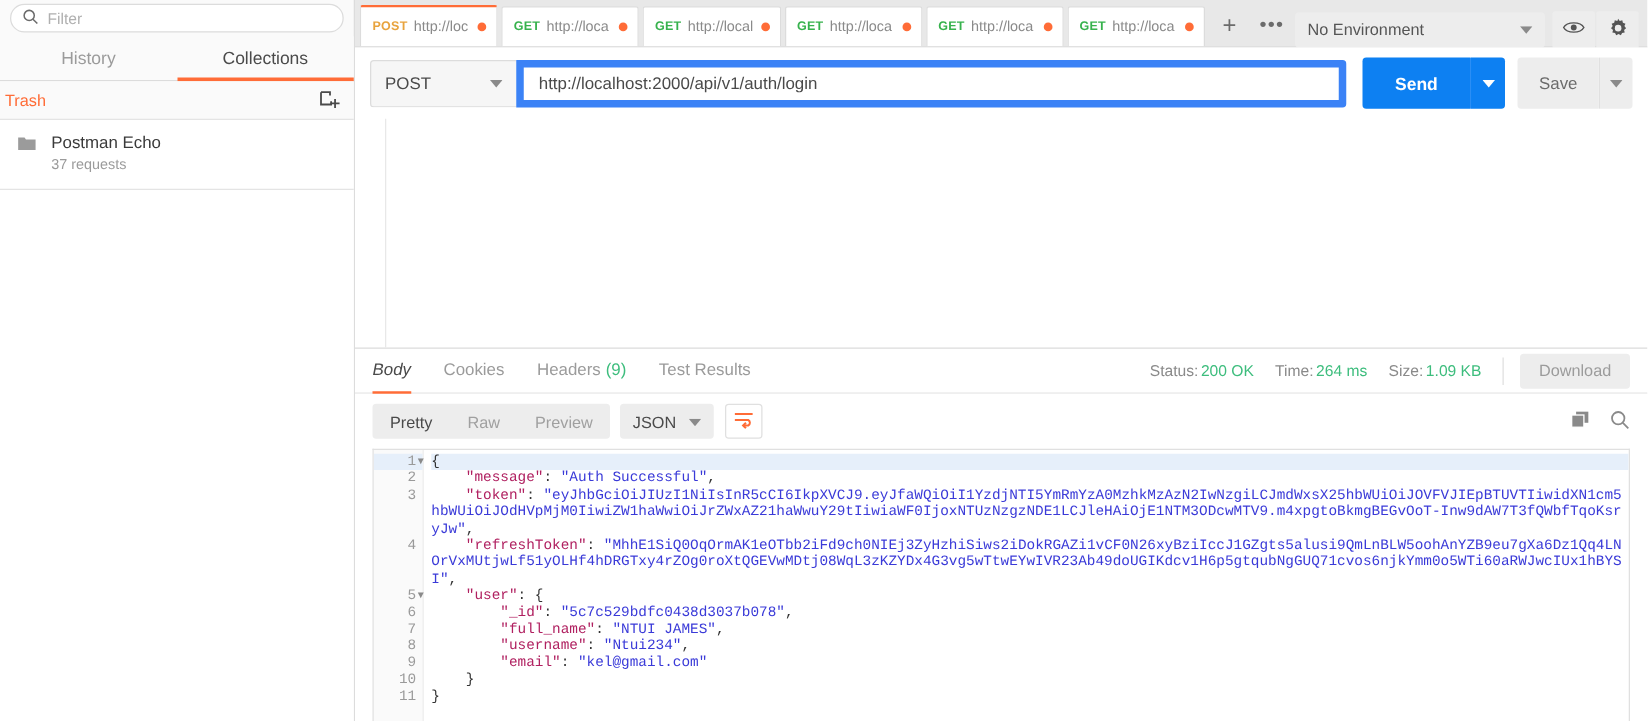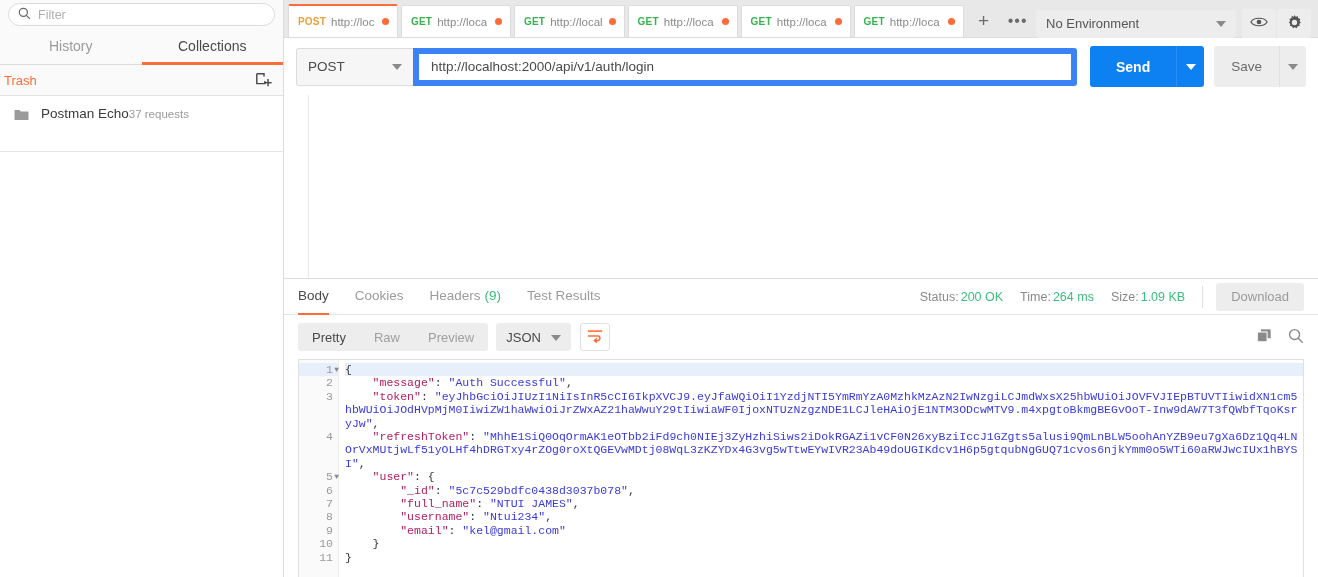--- a/index.html
+++ b/index.html
@@ -77,21 +77,21 @@
 
   .collection-item {
     display: flex; align-items: flex-start;
     padding: 9px 10px 10px 14px;
     border-bottom: 1px solid #e4e4e4;
     background: #fff;
     cursor: pointer;
     min-height: 56px;
   }
   .folder-icon { margin: 3px 12px 0 0; flex: 0 0 auto; }
-  .coll-texts { display: flex; flex-direction: row; }
+  .coll-texts { display: flex; flex-direction: column; }
   .coll-name { font-size: 13.5px; color: #3a3a3a; line-height: 18px; }
   .coll-sub { font-size: 11.5px; color: #9b9b9b; margin-top: 3px; }
   .sidebar-rest { flex: 1; background: #fff; }
 
   
   .main { flex: 1; display: flex; flex-direction: column; min-width: 0; background: #fff; }
 
   .topbar {
     height: 38px; display: flex; align-items: flex-end;
     background: #e8e8e8;
@@ -201,21 +201,21 @@
   .resp-tabbar {
     height: 37px; border-top: 1px solid #dcdcdc; border-bottom: 1px solid #e4e4e4;
     display: flex; align-items: center; padding: 0 14px;
     background: #fff;
   }
   .resp-tab {
     font-size: 13.5px; color: #9b9b9b; margin-right: 26px;
     cursor: pointer; height: 37px; display: flex; align-items: center;
     border-bottom: 3px solid transparent; margin-bottom: -1px;
   }
-  .resp-tab.active { color: #4a4a4a; border-bottom-color: #ff6c37; }
+  .resp-tab.active { color: #4a4a4a; border-bottom-color: #ff6c37; font-style: italic; }
   .hdr-count { color: #3dbd7d; margin-left: 4px; }
   .resp-meta { margin-left: auto; display: flex; align-items: center; font-size: 12.5px; }
   .meta-item { color: #8a8a8a; margin-right: 17px; white-space: nowrap; }
   .meta-item b { color: #3dbd7d; font-weight: normal; margin-left: 2px; }
   .meta-sep { width: 1px; height: 22px; background: #e0e0e0; margin: 0 13px 0 0; }
   .download-btn {
     background: #ededed; color: #9b9b9b;
     height: 28px; padding: 0 15px; border-radius: 3px;
     display: flex; align-items: center; font-size: 13px; cursor: pointer;
   }

